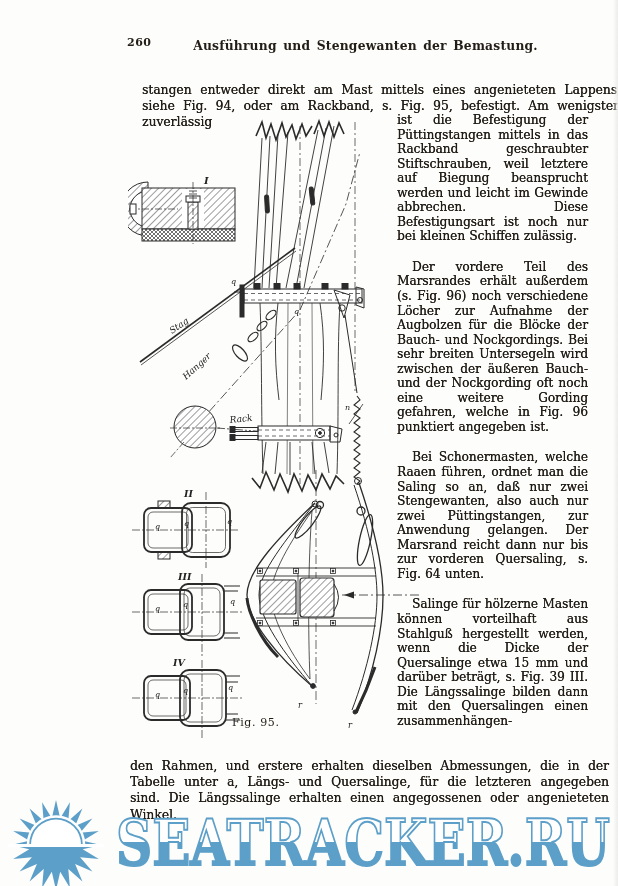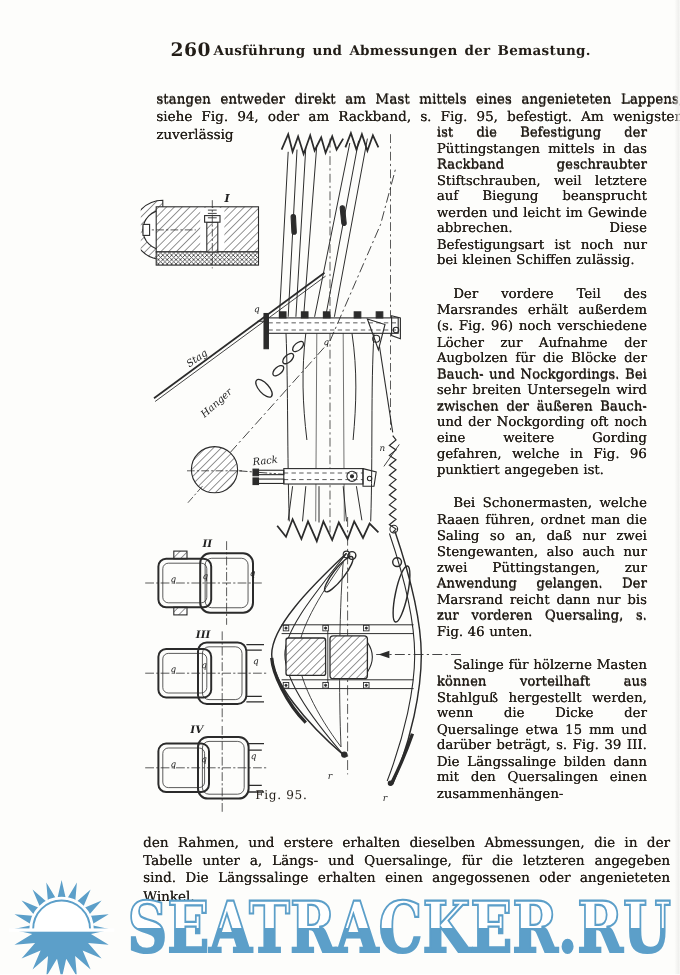--- a/index.html
+++ b/index.html
@@ -1,20 +1,20 @@
 <!DOCTYPE html>
 <html lang="de"><head>
 <meta charset="utf-8">
 <style>
   html,body{margin:0;padding:0;background:#ffffff;}
   .page{position:relative;width:618px;height:886px;background:#fdfdfb;overflow:hidden;
         font-family:"DejaVu Serif", serif;color:#221d17;}
   .page::after{content:"";position:absolute;right:0;top:0;width:5px;height:100%;
         background:linear-gradient(to left,#ececea,rgba(255,255,255,0));pointer-events:none;}
-  .pagenum{position:absolute;left:127px;top:36px;font-size:17px;font-weight:bold;letter-spacing:0.5px;margin-left:28px;}
+  .pagenum{position:absolute;left:127px;top:36px;font-size:11px;font-weight:bold;letter-spacing:0.5px;}
   .runhead{position:absolute;left:126px;top:38px;width:479px;text-align:center;
         font-size:12.3px;font-weight:bold;word-spacing:2px;letter-spacing:0.2px;}
   p{margin:16px;text-align:justify;}
   .intro{position:absolute;left:126px;top:66px;width:479px;font-size:12.3px;line-height:16px;
         word-spacing:1.5px;text-shadow:0.2px 0.2px 0 #221d17;}
   .column{position:absolute;left:381px;top:97px;width:223px;font-size:12.1px;line-height:14.55px;
         word-spacing:0.4px;hyphens:auto;text-shadow:0.2px 0.2px 0 #221d17;}
   .column p + p{text-indent:15px;}
   .bottompara{position:absolute;left:114px;top:742px;width:479px;font-size:12.3px;line-height:16.2px;
         word-spacing:1.5px;text-shadow:0.2px 0.2px 0 #221d17;}
@@ -22,28 +22,28 @@
   .figure svg{display:block;}
   .wm{position:absolute;left:0;top:799px;width:618px;height:89px;}
   .wm svg{position:absolute;left:0;top:0;}
 </style>
 </head>
 <body>
 
 <div class="page">
 
   <div class="pagenum">260</div>
-  <div class="runhead">Ausführung und Abmessungen der Bemastung.</div>
+  <div class="runhead">Ausführung und Stengewanten der Bemastung.</div>
 
   <p class="intro">stangen entweder direkt am Mast mittels eines angenieteten Lappens, siehe Fig. 94, oder am Rackband, s. Fig. 95, befestigt.  Am wenigsten zuverlässig</p>
 
   <div class="column">
     <p>ist die Befestigung der Püttingstangen mittels in das Rackband geschraubter Stiftschrauben, weil letztere auf Biegung beansprucht werden und leicht im Gewinde abbrechen. Diese Befestigungsart ist noch nur bei kleinen Schiffen zulässig.</p>
     <p>Der vordere Teil des Marsrandes erhält außerdem (s. Fig. 96) noch verschiedene Löcher zur Aufnahme der Augbolzen für die Blöcke der Bauch- und Nockgordings. Bei sehr breiten Untersegeln wird zwischen der äußeren Bauch- und der Nockgording oft noch eine weitere Gording gefahren, welche in Fig. 96 punktiert angegeben ist.</p>
-    <p>Bei Schonermasten, welche Raaen führen, ordnet man die Saling so an, daß nur zwei Stengewanten, also auch nur zwei Püttingstangen, zur Anwendung gelangen. Der Marsrand reicht dann nur bis zur vorderen Quersaling, s. Fig. 46 unten.</p>
+    <p>Bei Schonermasten, welche Raaen führen, ordnet man die Saling so an, daß nur zwei Stengewanten, also auch nur zwei Püttingstangen, zur Anwendung gelangen. Der Marsrand reicht dann nur bis zur vorderen Quersaling, s. Fig. 64 unten.</p>
     <p>Salinge für hölzerne Masten können vorteilhaft aus Stahlguß hergestellt werden, wenn die Dicke der Quersalinge etwa 15 mm und darüber beträgt, s. Fig. 39 III. Die Längssalinge bilden dann mit den Quersalingen einen zusammenhängen-</p>
   </div>
 
   <div class="figure">
     <svg width="300" height="632" viewBox="0 0 300 632">
       <defs>
         <pattern id="ph45" patternUnits="userSpaceOnUse" width="5" height="5" patternTransform="rotate(45)">
           <rect width="5" height="5" fill="#ffffff"></rect>
           <line x1="0" y1="0" x2="0" y2="5" stroke="#3c3c3c" stroke-width="1"></line>
         </pattern>

